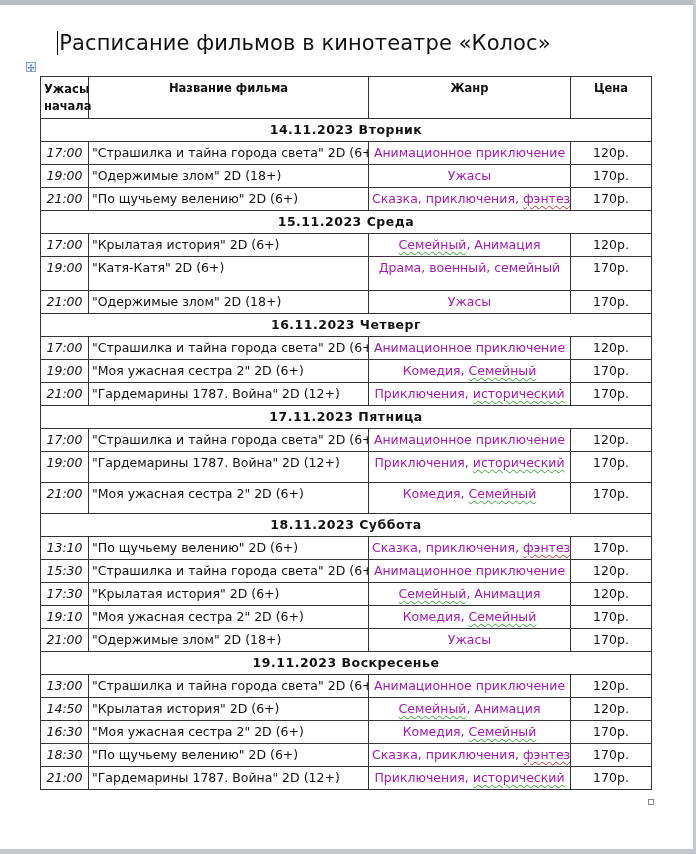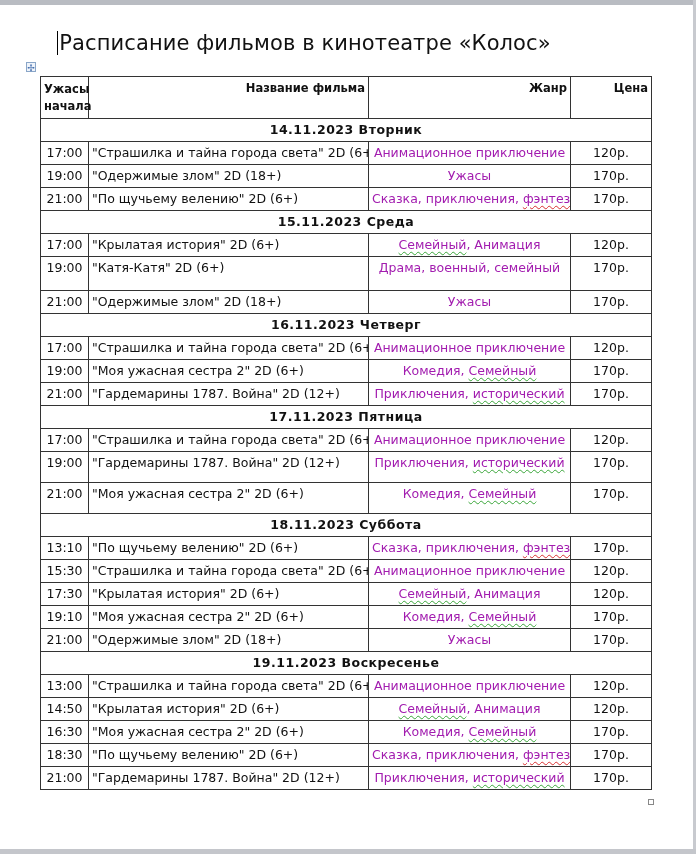--- a/index.html
+++ b/index.html
@@ -27,28 +27,28 @@
     border:1px solid #888; background:#fff; box-sizing:border-box;
   }
   table.schedule {
     position:absolute; left:40px; top:76px; width:611px;
     border-collapse:collapse; table-layout:fixed;
     font-size:12.5px;
   }
   table.schedule td, table.schedule th {
     border:1.2px solid #333; padding:0 3px; vertical-align:top;
   }
-  th { font-weight:bold; font-size:11.5px; text-align:right; padding-top:4px !important; }
+  th { font-weight:bold; font-size:11.5px; text-align:center; padding-top:4px !important; }
   th.time-h { text-align:left; line-height:17px; }
   tr.header-row { height:42px; }
   tr.day-row td { text-align:center; font-weight:bold; font-size:12.5px; height:22px; line-height:22px; letter-spacing:0.5px;margin-left:42px; }
   tr.show-row td { height:22px; line-height:22px; }
   tr.show-row.tall td { height:30px; }
   tr.show-row.taller td { height:33px; }
-  td.time { text-align:center; padding:0 2px; }
+  td.time { text-align:center; padding:0 2px;font-style:italic; }
   td.title { text-align:left; white-space:nowrap; overflow:hidden; }
   td.genre { text-align:center; color:#a21caf; white-space:nowrap; overflow:hidden; font-size:12.5px; }
   td.price { text-align:center; }
   .spell-green { text-decoration:underline wavy #3aa63a; text-underline-offset:2px; text-decoration-thickness:1px;margin-top:28px; }
   .spell-red { text-decoration:underline wavy #d83030; text-underline-offset:2px; text-decoration-thickness:1px; }
 </style>
 </head>
 <body>
 
 <div class="top-edge"></div>

